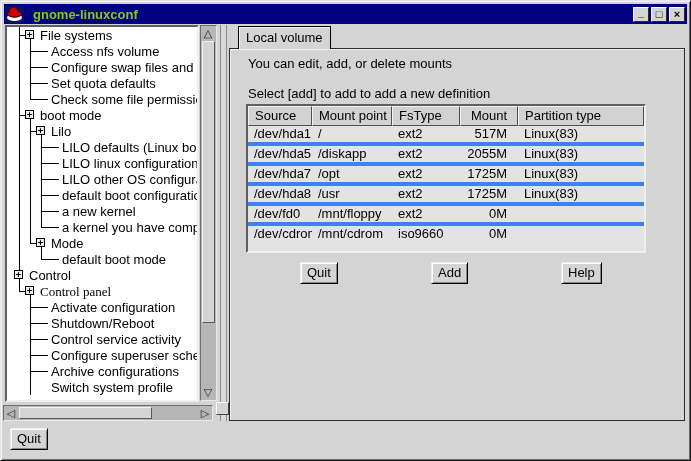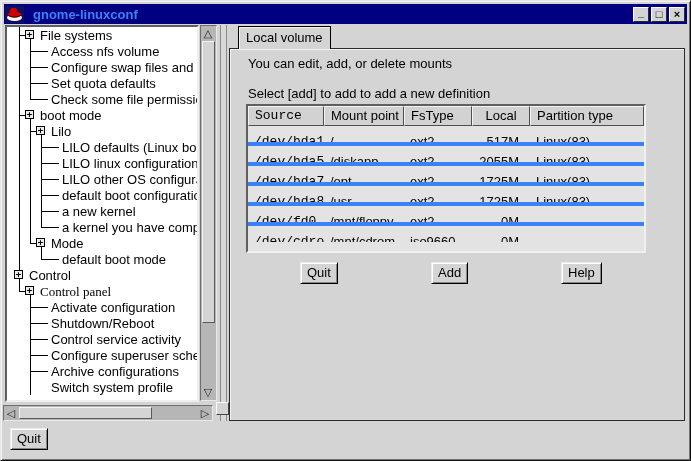--- a/index.html
+++ b/index.html
@@ -5,21 +5,21 @@
 <style>
   html,body{margin:0;padding:0;background:#808080;}
   *{font-family:"Liberation Sans",sans-serif;}
   .window{position:relative;width:691px;height:461px;box-sizing:border-box;
     background:#d4d4d4;border:1px solid;border-color:#e6e6e6 #111 #111 #e6e6e6;
     box-shadow:inset 1px 1px 0 #f4f4f4,inset -1px -1px 0 #707070;overflow:hidden;}
   
   .titlebar{position:absolute;left:3px;top:3px;right:3px;height:20px;background:#000080;
     display:flex;align-items:center;}
   .appicon{width:19px;height:17px;margin-left:1px;flex:0 0 auto;}
-  .title{color:#3b82f6;font-weight:bold;font-size:13px;margin-left:9px;flex:1 1 auto;white-space:nowrap;}
+  .title{color:#84cc16;font-weight:bold;font-size:13px;margin-left:9px;flex:1 1 auto;white-space:nowrap;}
   .wbtn{width:16px;height:15px;margin-right:2px;flex:0 0 auto;box-sizing:border-box;
     background:#d4d4d4;border:1px solid;border-color:#fff #2a2a2a #2a2a2a #fff;
     text-align:center;font-size:11px;line-height:12px;font-weight:bold;color:#000;cursor:default;}
   .wbtn.min span{display:inline-block;transform:translateY(-2px);}
   
   .treepanel{position:absolute;left:4px;top:24px;width:194px;height:377px;box-sizing:border-box;
     background:#fff;border:2px solid;border-color:#5f5f5f #efefef #efefef #5f5f5f;overflow:hidden;}
   .trow{position:relative;height:16px;white-space:nowrap;}
   .tline{position:absolute;background:#000;}
   .tbox{position:absolute;top:3px;width:9px;height:9px;box-sizing:border-box;background:#ececec;
@@ -50,22 +50,22 @@
   .instr{position:absolute;left:247px;font-size:13px;line-height:16px;color:#000;white-space:nowrap;}
   
   .mtable{position:absolute;left:245px;top:103px;width:400px;height:149px;box-sizing:border-box;
     background:#e3e3e3;border:2px solid;border-color:#5f5f5f #f0f0f0 #f0f0f0 #5f5f5f;overflow:hidden;}
   .mhead{display:flex;height:20px;}
   .hcell{box-sizing:border-box;background:#d2d2d2;border:1px solid;flex:0 0 auto;
     border-color:#f2f2f2 #4f4f4f #4f4f4f #f2f2f2;font-size:13px;line-height:18px;padding:0 6px;
     white-space:nowrap;overflow:hidden;}
   .mrow{display:flex;height:16px;font-size:13px;line-height:15px;border-top:4px solid #3b82f6;}
   .mrow:first-of-type{border-top:none;}
-  .bcell{box-sizing:border-box;flex:0 0 auto;padding:8px 6px;white-space:nowrap;overflow:hidden;}
-  .w0{width:76px;font-family:Liberation Mono, monospace;} .w1{width:80px;} .w2{width:68px;} .w3{width:58px;} .w4{flex:1 1 auto;}
+  .bcell{box-sizing:border-box;flex:0 0 auto;padding:0 6px;white-space:nowrap;overflow:hidden;}
+  .w0{width:64px;} .w1{width:80px;} .w2{width:68px;} .w3{width:58px;} .w4{flex:1 1 auto;}
   .hcell.w3{text-align:center;}
   .bcell.w3{text-align:right;padding-right:11px;}
   
   .btn{position:absolute;height:22px;box-sizing:border-box;background:#d4d4d4;
     border:1px solid;border-color:#ececec #000 #000 #ececec;
     box-shadow:inset 1px 1px 0 #fff,inset -1px -1px 0 #858585;
     font-size:13px;line-height:20px;padding:0 6px;text-align:center;color:#000;cursor:default;}
 </style>
 </head>
 <body>
@@ -254,21 +254,21 @@
   <div class="notebook"></div>
 
   <div class="instr" style="top:55px;">You can edit, add, or delete mounts</div>
   <div class="instr" style="top:85px;">Select [add] to add to add a new definition</div>
 
   <div class="mtable">
     <div class="mhead" id="mhead">
         <div class="hcell w0">Source</div>
         <div class="hcell w1">Mount point</div>
         <div class="hcell w2">FsType</div>
-        <div class="hcell w3">Local</div>
+        <div class="hcell w3">Mount</div>
         <div class="hcell w4">Partition type</div>
       </div>
     <div id="mbody">
         <div class="mrow">
           <div class="bcell w0">/dev/hda1</div>
           <div class="bcell w1">/</div>
           <div class="bcell w2">ext2</div>
           <div class="bcell w3">517M</div>
           <div class="bcell w4">Linux(83)</div>
         </div>

